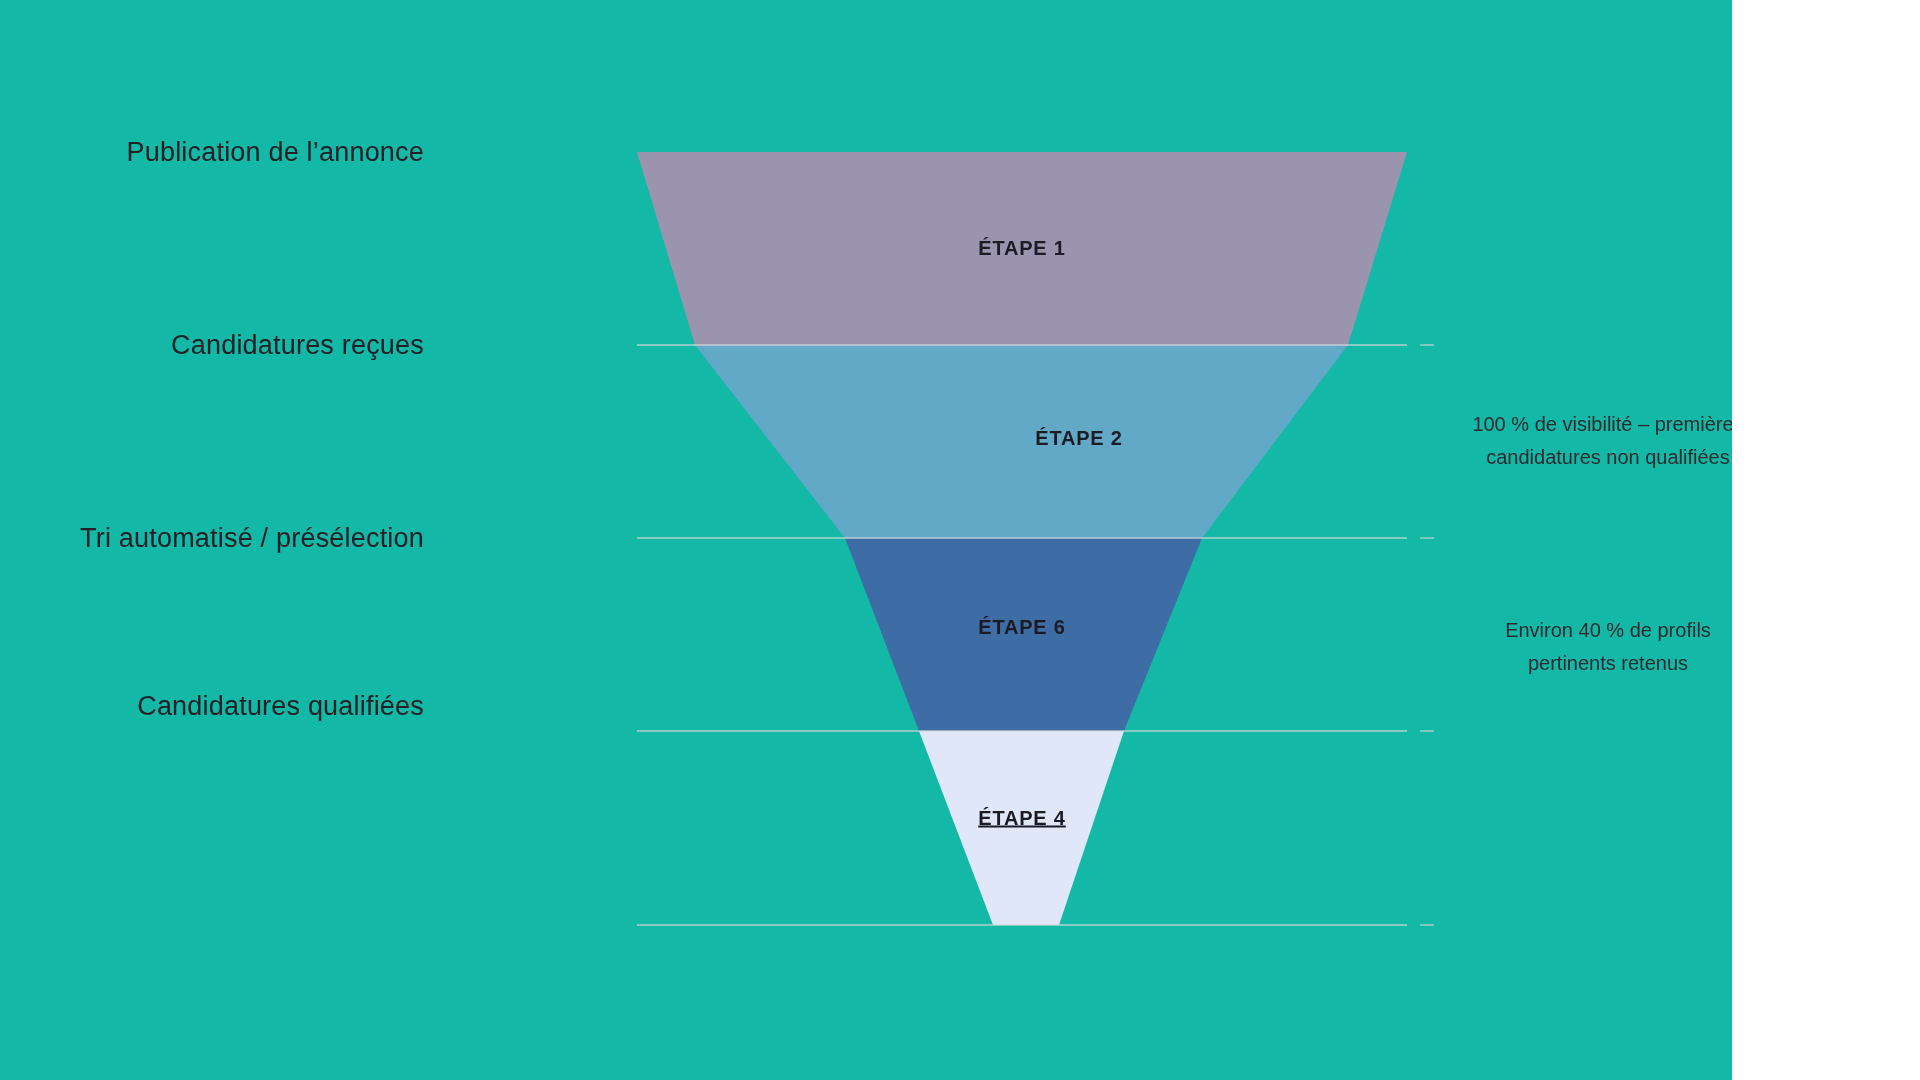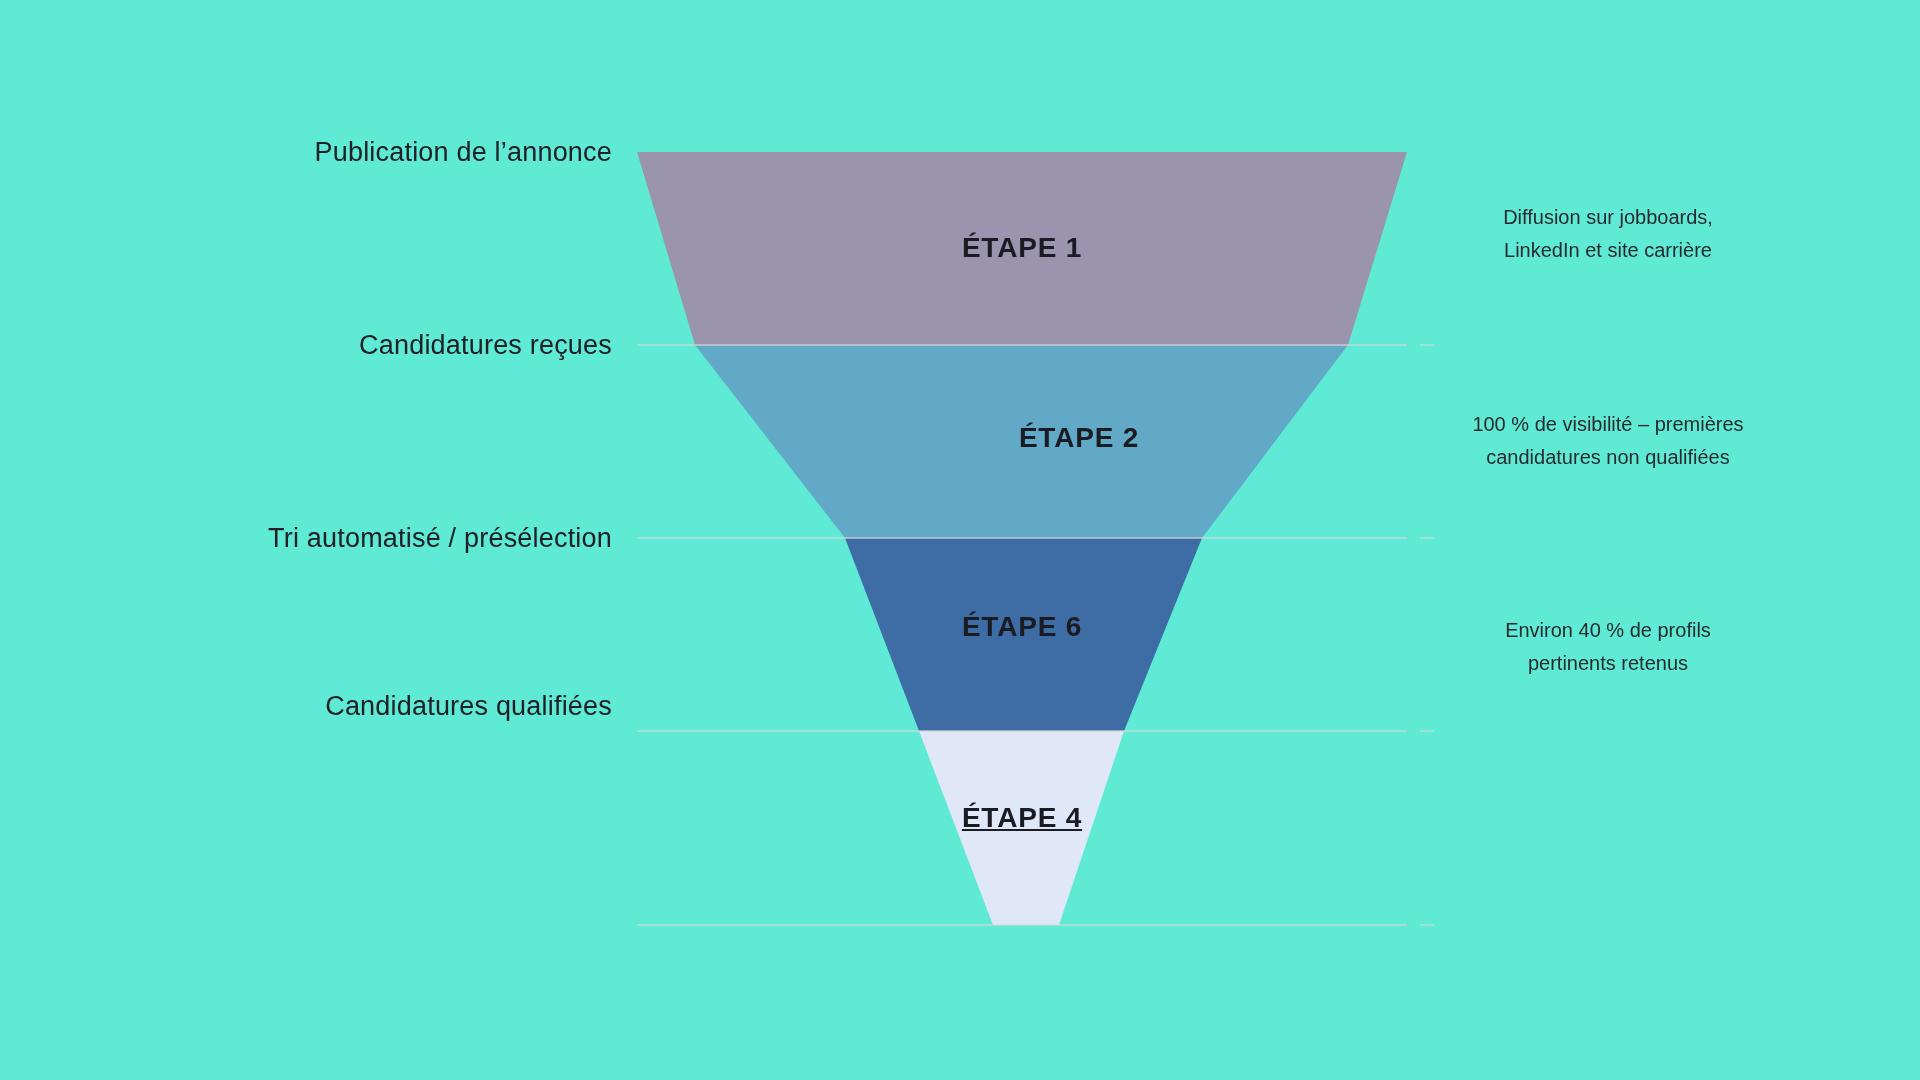--- a/index.html
+++ b/index.html
@@ -3,44 +3,44 @@
 <meta charset="utf-8">
 <style>
   * { margin: 0; padding: 0; box-sizing: border-box; }
   html, body { background: #ffffff; }
   body {
     font-family: "Liberation Sans", "DejaVu Sans", sans-serif;
     color: #222228;
   }
   .canvas {
     position: relative;
-    width: 1920px;
+    width: 1732px;
     height: 1080px;
-    background: #5eead4;
+    background: #14b8a6;
     overflow: hidden;
   }
   .funnel-svg {
     position: absolute;
     left: 0; top: 0;
     width: 1920px;
     height: 1080px;
   }
   .left-label {
     position: absolute;
     transform: translateY(-50%);
     text-align: right;
     font-size: 27px;
     letter-spacing: 0.2px;
     color: #202026;
     white-space: nowrap;
   }
   .stage-label {
     position: absolute;
     transform: translate(-50%, -50%);
-    font-size: 28px;
+    font-size: 20px;
     font-weight: 700;
     letter-spacing: 0.8px;
     color: #1b1b24;
     white-space: nowrap;
   }
   .annotation {
     position: absolute;
     transform: translate(-50%, -50%);
     width: 470px;
     text-align: center;
@@ -76,20 +76,18 @@
   <div class="left-label" style="right:1308px; top:152px;">Publication de l’annonce</div>
   <div class="left-label" style="right:1308px; top:345px;">Candidatures reçues</div>
   <div class="left-label" style="right:1308px; top:538px;">Tri automatisé / présélection</div>
   <div class="left-label" style="right:1308px; top:706px;">Candidatures qualifiées</div>
 
   <div class="stage-label" style="left:1022px; top:248px;">ÉTAPE 1</div>
   <div class="stage-label" style="left:1050px; top:438px;margin-left:29px;">ÉTAPE 2</div>
   <div class="stage-label" style="left:1022px; top:627px;">ÉTAPE 6</div>
   <div class="stage-label" style="left:1022px; top:818px;text-decoration:underline;">ÉTAPE 4</div>
 
-  <div class="annotation" style="left:1608px; top:234px;">Diffusion sur jobboards,
-LinkedIn et site carrière</div>
   <div class="annotation" style="left:1608px; top:441px;">100 % de visibilité – premières
 candidatures non qualifiées</div>
   <div class="annotation" style="left:1608px; top:647px;">Environ 40 % de profils
 pertinents retenus</div>
 
 </div>
 
 </body></html>

